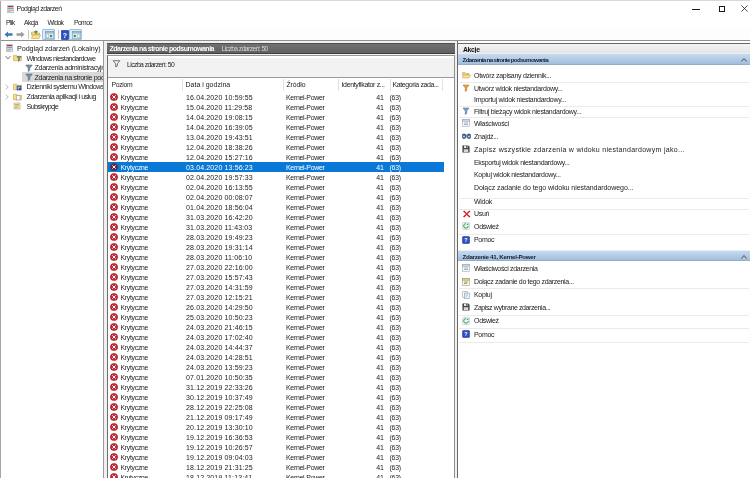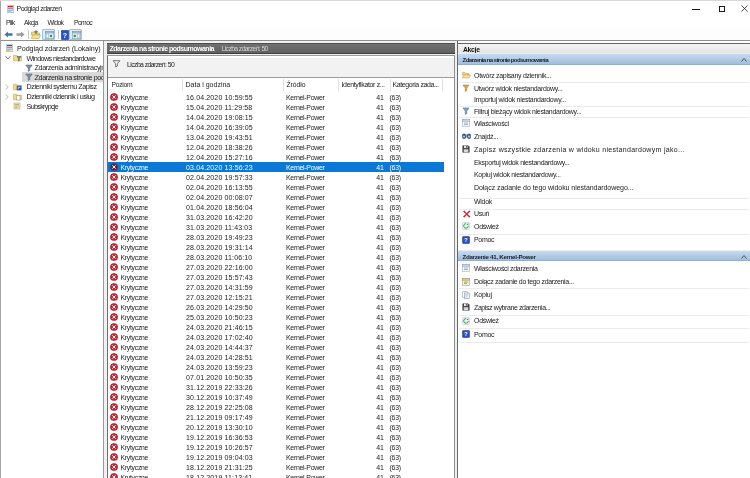--- a/index.html
+++ b/index.html
@@ -182,33 +182,33 @@
         </div>
 <div style="position:absolute;left:12px;top:41.9px">
           <svg width="9" height="8" viewBox="0 0 18 16">
             <path d="M1 2.5 h6 l1.5 2 H17 v9 H1 z" fill="#f7d982" stroke="#c09a46"></path>
             <rect x="8" y="6" width="8" height="8" fill="#2858c8" stroke="#14347a"></rect>
             <rect x="9.5" y="7.5" width="2" height="2" fill="#fff"></rect>
             <rect x="12.5" y="7.5" width="2" height="2" fill="#fff"></rect>
             <rect x="9.5" y="10.5" width="2" height="2" fill="#fff"></rect>
           </svg>
         </div>
-<div class="titem" style="left:25.6px;top:41.3px;letter-spacing:-0.46px">Dzienniki systemu Zapisz</div>
+<div class="titem" style="left:25.6px;top:41.3px;letter-spacing:-0.46px">Dzienniki systemu Windows</div>
 <div style="position:absolute;left:4px;top:52.5px">
           <svg width="4" height="6" viewBox="0 0 8 12">
             <path d="M1.5 1 L6.5 6 L1.5 11" fill="none" stroke="#a0a0a0" stroke-width="1.5"></path>
           </svg>
         </div>
 <div style="position:absolute;left:12px;top:51.5px">
           <svg width="9" height="8" viewBox="0 0 18 16">
             <path d="M1 2.5 h6 l1.5 2 H17 v9 H1 z" fill="#f7d982" stroke="#c09a46"></path>
             <rect x="7" y="5.5" width="7" height="8.5" fill="#fff" stroke="#888"></rect>
           </svg>
         </div>
-<div class="titem" style="left:25.6px;top:50.9px;letter-spacing:-0.48px">Dzienniki dziennik i usług</div>
+<div class="titem" style="left:25.6px;top:50.9px;letter-spacing:-0.48px">Zdarzenia aplikacji i usług</div>
 <div style="position:absolute;left:12px;top:61.1px">
           <svg width="9" height="8" viewBox="0 0 18 16">
             <rect x="2" y="2" width="12" height="12" fill="#f2e8c8" stroke="#b09a50"></rect>
             <path d="M4 5 h8 M4 8 h8 M4 11 h5" stroke="#a08840" stroke-width="1.2"></path>
           </svg>
         </div>
 <div class="titem" style="left:25.6px;top:60.5px;letter-spacing:-0.7px">Subskrypcje</div>
     </div>
     <div id="caption">
         <b>Zdarzenia na stronie podsumowania</b>

